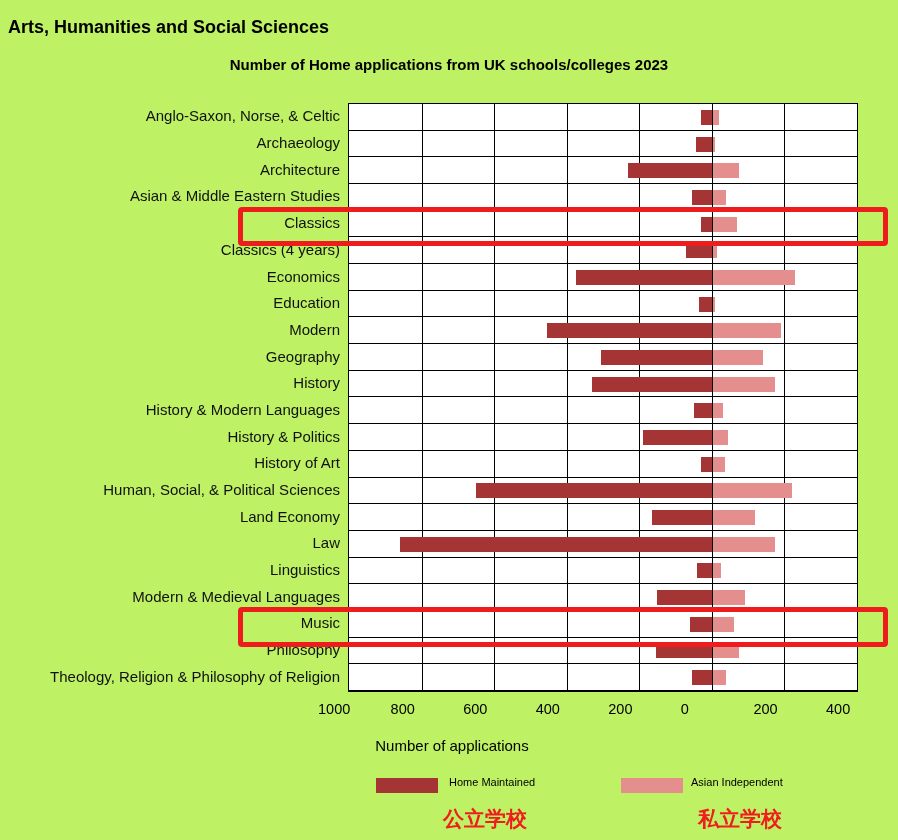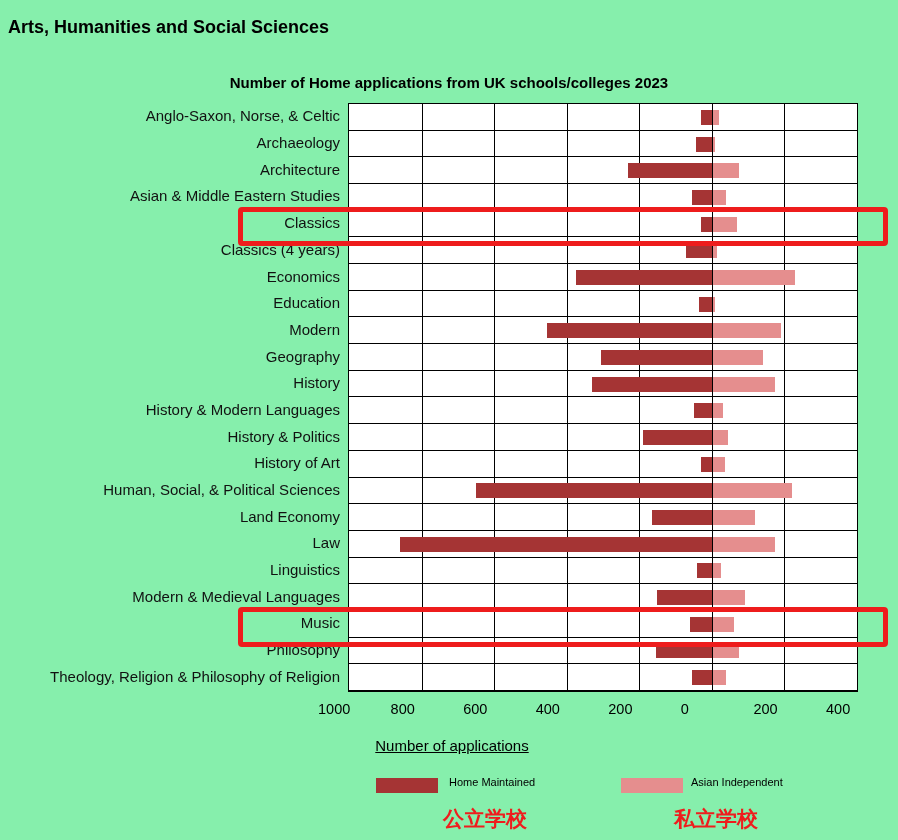--- a/index.html
+++ b/index.html
@@ -1,33 +1,33 @@
 <!DOCTYPE html>
 <html><head>
 <meta charset="utf-8">
 <style>
   html,body{margin:0;padding:0;background:#ffffff;}
-  #page{position:relative;width:898px;height:840px;background:#86efac;
+  #page{position:relative;width:898px;height:840px;background:#bef264;
         font-family:"Liberation Sans",sans-serif;color:#111;overflow:hidden;}
   #main-title{position:absolute;left:8px;top:17px;font-size:18px;font-weight:bold;color:#000;}
-  #chart-title{position:absolute;left:0;top:74px;width:898px;text-align:center;
+  #chart-title{position:absolute;left:0;top:56px;width:898px;text-align:center;
                font-size:15px;font-weight:bold;color:#000;}
   #plot{position:absolute;left:348px;top:103px;width:508px;height:587px;
         border:1.5px solid #000;box-sizing:content-box;background:#fff;}
   .row-line{position:absolute;left:0;width:100%;border-bottom:1px solid #000;box-sizing:border-box;}
   .vline{position:absolute;top:0;width:1px;height:100%;background:#000;z-index:1;}
   .zero-line{position:absolute;top:0;width:1.5px;height:100%;background:#000;z-index:4;}
   .bar{position:absolute;height:15px;z-index:2;}
   .cat-label{position:absolute;left:0;width:340px;text-align:right;font-size:15px;
              color:#111;display:flex;align-items:center;justify-content:flex-end;
              padding-right:0;box-sizing:border-box;line-height:1.05;}
   .tick-label{position:absolute;width:60px;margin-left:-30px;text-align:left;
               font-size:14.5px;color:#000;}
   #xaxis-label{position:absolute;left:452px;top:737px;width:300px;margin-left:-150px;
-               text-align:center;font-size:15px;color:#000;text-decoration:underline;}
+               text-align:center;font-size:15px;color:#000;}
   .hl-box{position:absolute;border:5px solid #EE1C1C;border-radius:4px;z-index:6;
           box-sizing:border-box;background:transparent;}
   .legend-swatch{position:absolute;height:15px;width:62px;}
   .legend-label{position:absolute;font-size:11px;color:#000;}
   .zh-note{position:absolute;font-size:21px;font-weight:bold;text-align:center;width:260px;}
 </style>
 </head>
 <body>
 
 <div id="page">
@@ -150,15 +150,15 @@
       <div class="hl-box" style="border-color: rgb(238, 28, 28); left: 238px; width: 650px; top: 206.727px; height: 39.6818px;"></div>
       <div class="hl-box" style="border-color: rgb(238, 28, 28); left: 238px; width: 650px; top: 606.955px; height: 39.6818px;"></div>
     </div>
 
   <div>
     <div class="legend-swatch" id="sw-m" style="left: 376px; top: 778px; background: rgb(165, 52, 52);"></div>
     <div class="legend-label" style="left:449px;top:776px;">Home Maintained</div>
     <div class="legend-swatch" id="sw-i" style="left: 621px; top: 778px; background: rgb(229, 142, 142);"></div>
     <div class="legend-label" style="left:691px;top:776px;">Asian Independent</div>
     <div class="zh-note" id="zh-m" style="left: 355px; top: 805px; color: rgb(239, 29, 29);">公立学校</div>
-    <div class="zh-note" id="zh-i" style="left: 586px; top: 805px; color: rgb(239, 29, 29);">私立学校</div>
+    <div class="zh-note" id="zh-i" style="left: 610px; top: 805px; color: rgb(239, 29, 29);">私立学校</div>
   </div>
 </div>
 
 </body></html>

